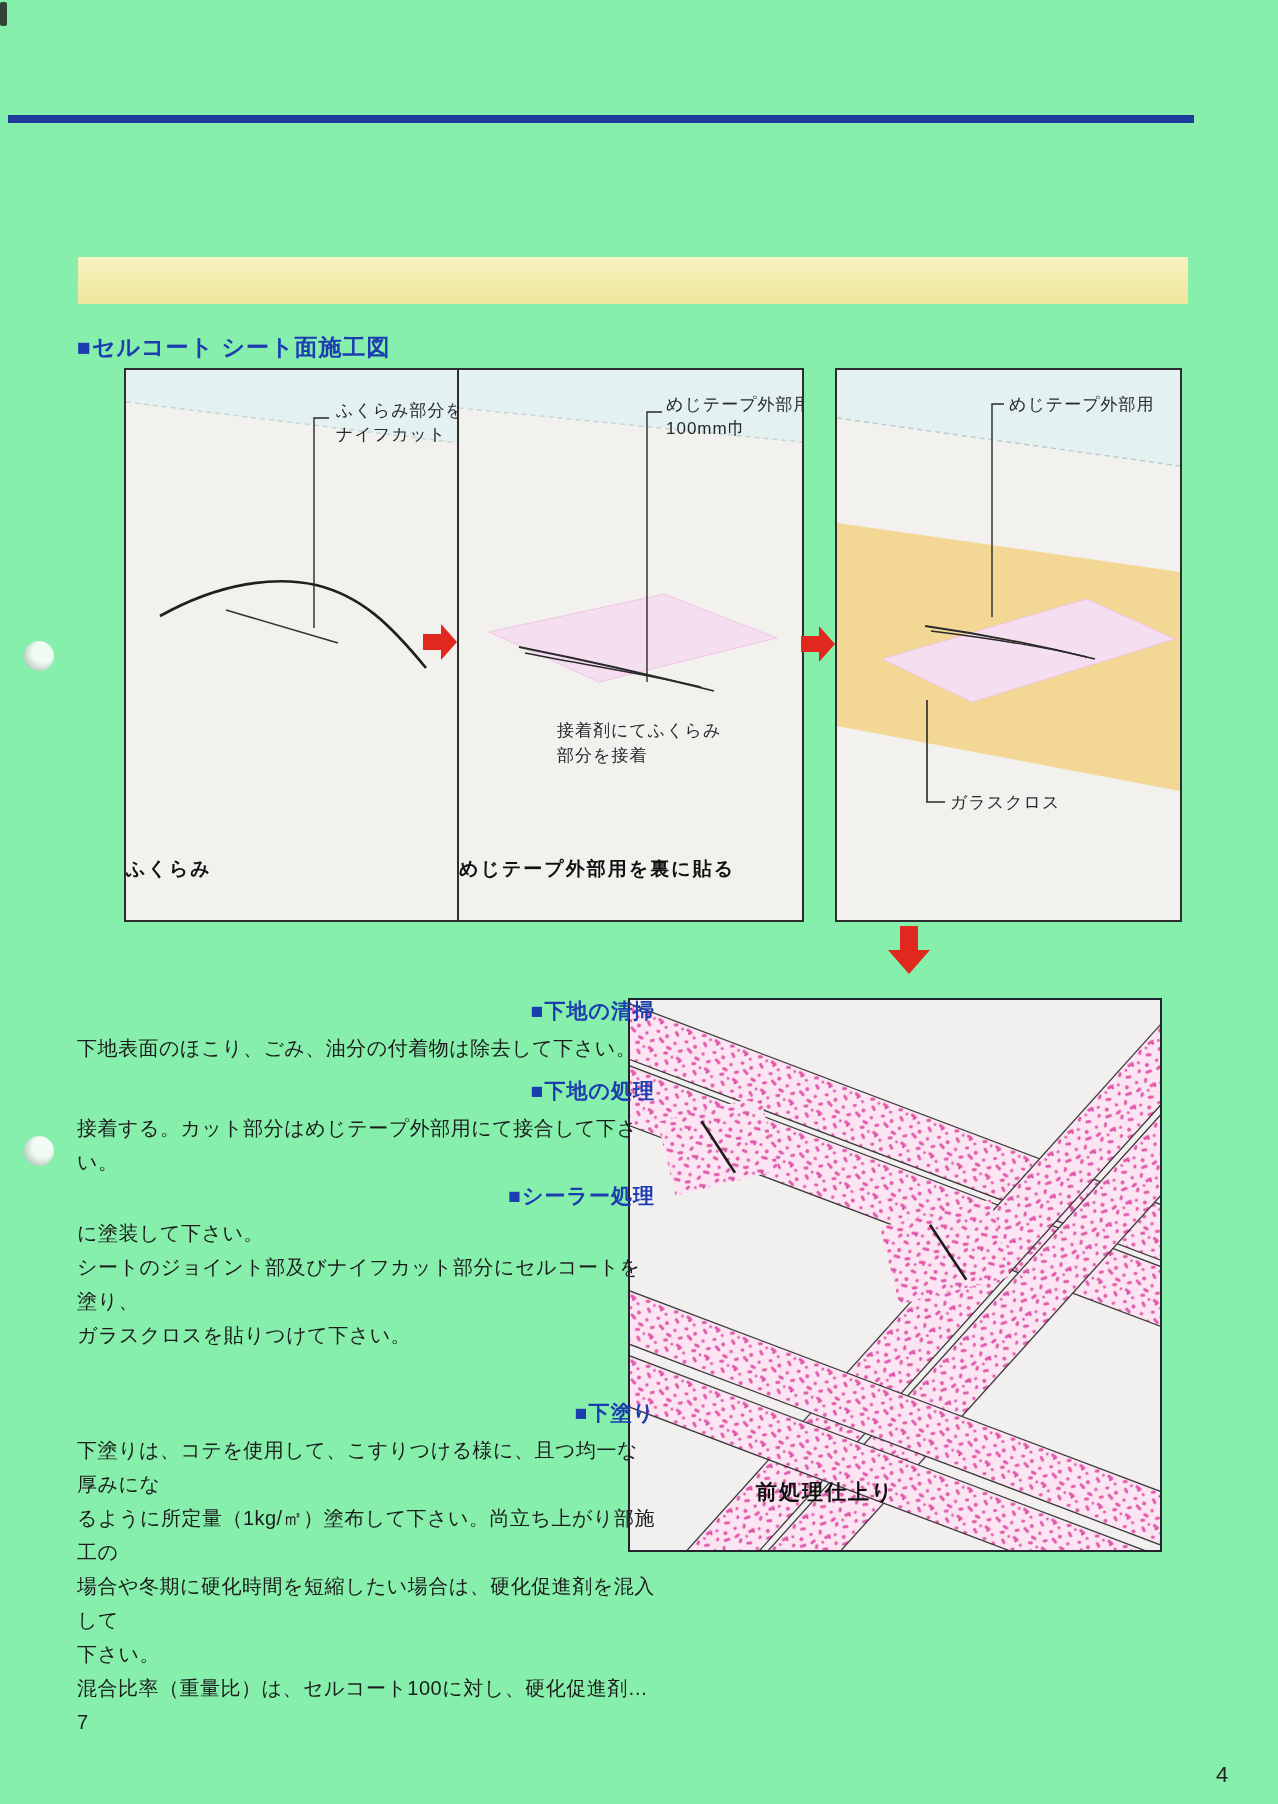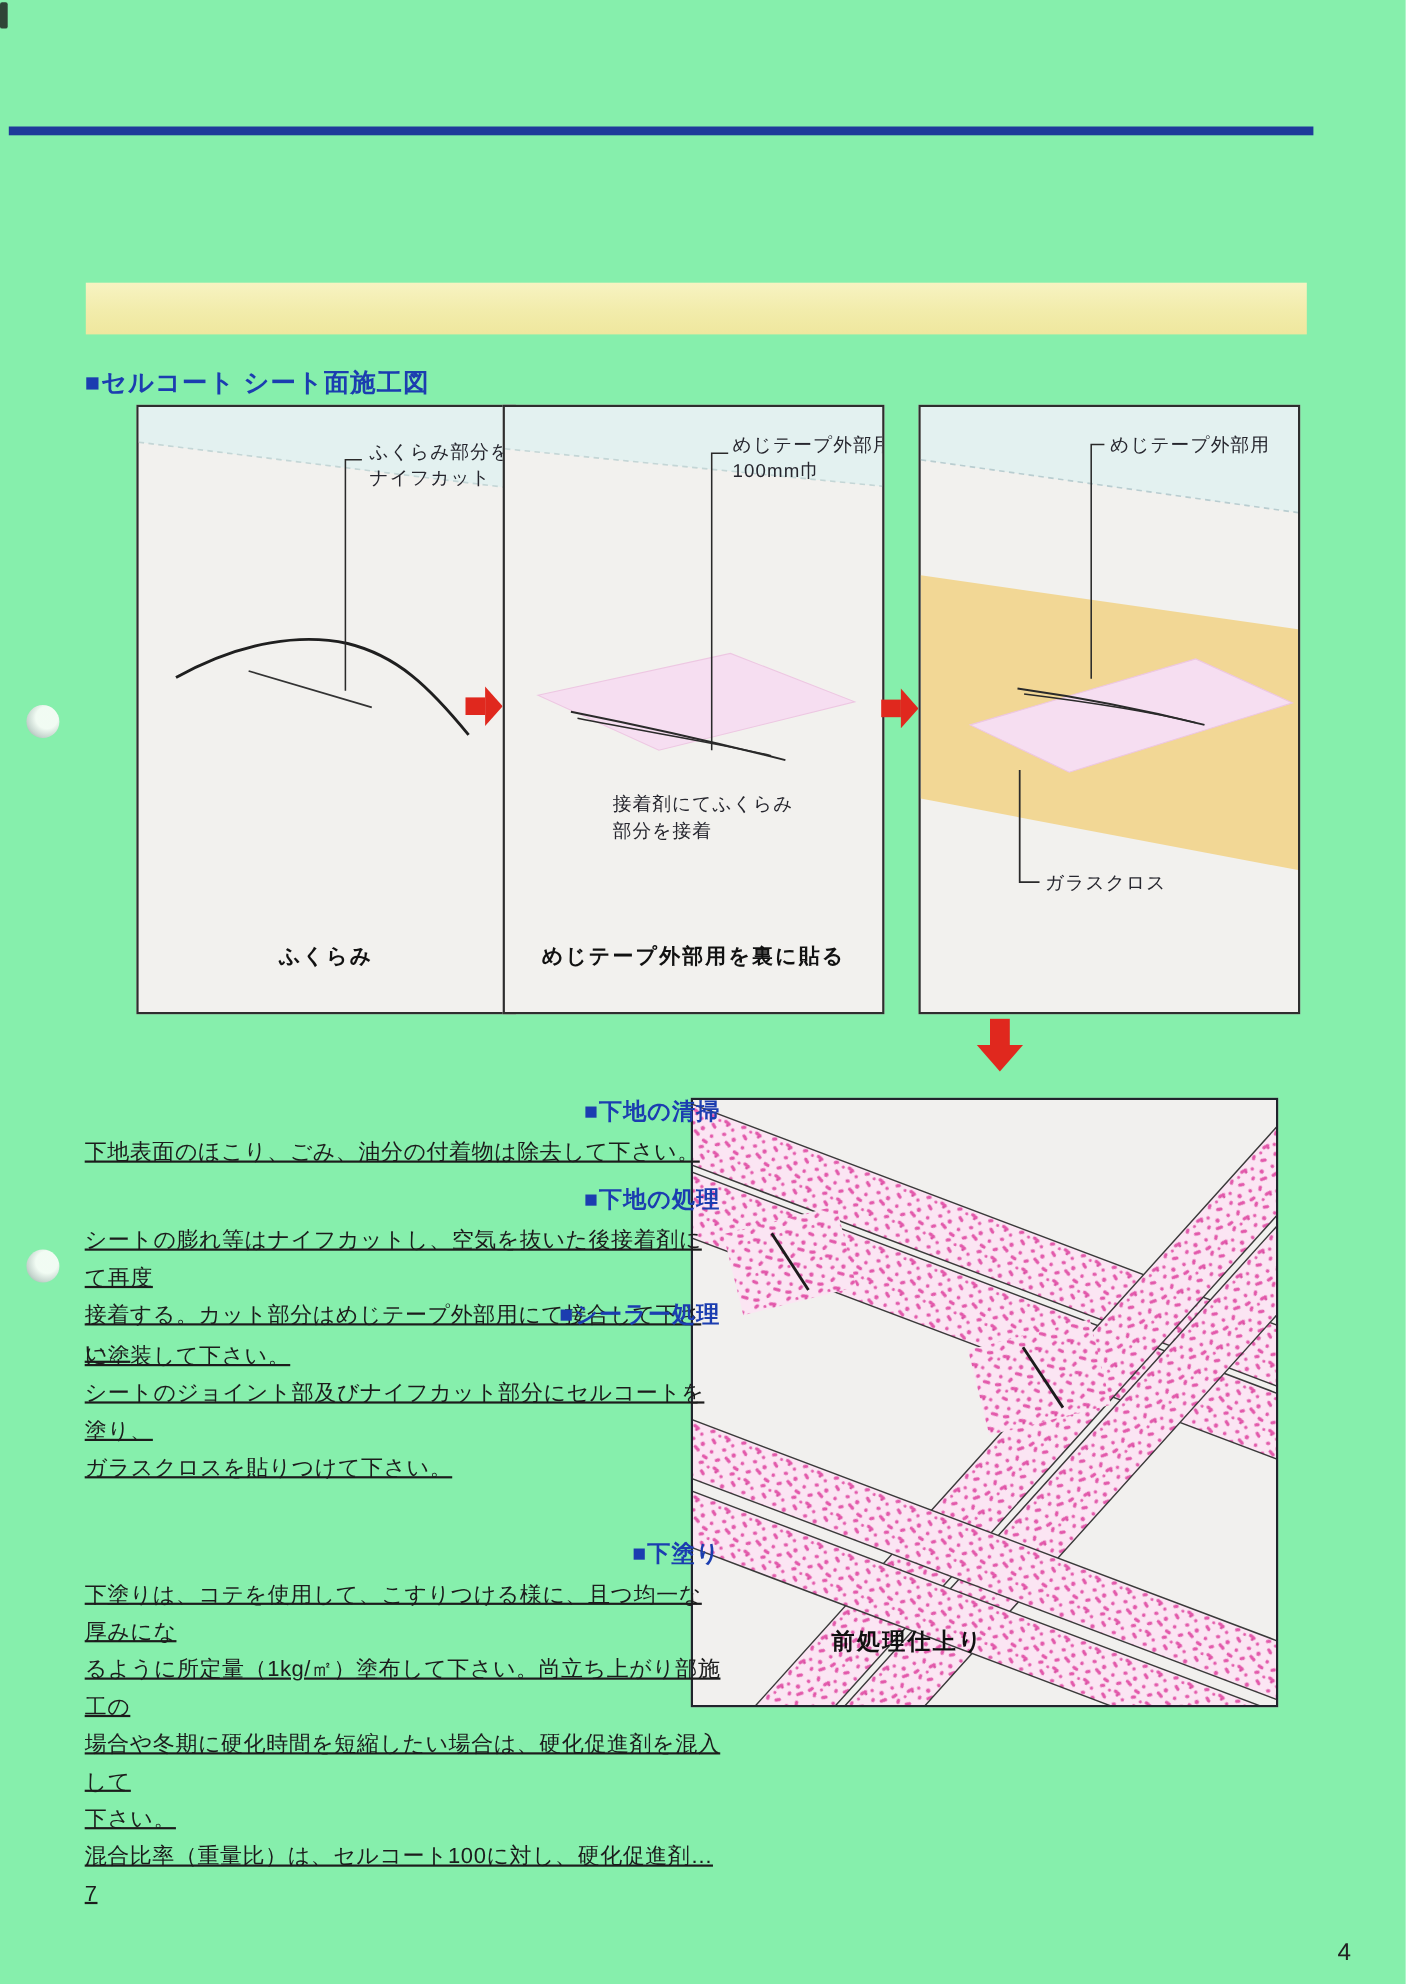--- a/index.html
+++ b/index.html
@@ -10,28 +10,28 @@
     color:#1c1c1c;
   }
   .abs{position:absolute;}
   .top-rule{left:8px; top:115px; width:1186px; height:8px; background:#1e3a9a;}
   .corner-smudge{left:0; top:2px; width:7px; height:24px; background:#1a1a1a; opacity:.8; border-radius:2px;}
   .yellow-band{left:78px; top:257px; width:1110px; height:47px;
     background:linear-gradient(180deg,#f7f3c2 0%,#f2ecab 55%,#efe79e 100%);}
   .page-title{left:77px; top:332px; font-size:23px; font-weight:bold; color:#1b3db0; letter-spacing:1px;}
   .panel{border:2px solid #2e2e2e; background:#f2f1ee;}
   .panel svg{position:absolute; left:0; top:0;}
-  .panel-caption{position:absolute; left:0; right:0; top:486px; text-align:center;
+  .panel-caption{position:absolute; left:0; right:0; top:486px; text-align:left;
     font-size:19px; font-weight:600; letter-spacing:2px; color:#111;}
   .svg-label{font-size:17px; fill:#26262e; letter-spacing:1px;}
   .big-box{left:628px; top:973px; width:530px; height:550px; border:2.5px solid #20242c; background:#f1f0ee;margin-top:25px;}
   .big-caption{position:absolute; left:126px; top:478px; font-size:21px; font-weight:600; letter-spacing:2px; color:#111;}
   .text-col{left:77px; width:578px;}
   .text-section h3{font-size:21px; line-height:28px; margin:0 0 6px 0; font-weight:bold; color:#1b3db0; letter-spacing:1px;text-align:right;}
-  .text-section p{font-size:20px; line-height:34px; margin:0; letter-spacing:0.5px; color:#1c1c1c;text-decoration:underline;}
+  .text-section p{font-size:20px; line-height:34px; margin:0; letter-spacing:0.5px; color:#1c1c1c;}
   .hole{width:30px; height:30px; border-radius:50%;
     background:radial-gradient(circle at 62% 38%, #fdfdfb 38%, #ced3d3 68%, #8e9697 100%); opacity:.9;}
   .page-number{font-size:22px; color:#222;}
 </style>
 </head>
 <body>
 
 <div class="page">
 
   <div class="abs corner-smudge"></div>
@@ -157,21 +157,20 @@
     <div class="big-caption">前処理仕上り</div>
   </div>
 
   <div class="abs text-col text-section" style="top:997px;">
     <h3>■下地の清掃</h3>
     <p>下地表面のほこり、ごみ、油分の付着物は除去して下さい。</p>
   </div>
 
   <div class="abs text-col text-section" style="top:1077px;">
     <h3>■下地の処理</h3>
-    <p>シートの膨れ等はナイフカットし、空気を抜いた後接着剤にて再度</p>
     <p>接着する。カット部分はめじテープ外部用にて接合して下さい。</p>
   </div>
 
   <div class="abs text-col text-section" style="top:1182px;">
     <h3>■シーラー処理</h3>
     <p>に塗装して下さい。</p>
     <p>シートのジョイント部及びナイフカット部分にセルコートを塗り、</p>
     <p>ガラスクロスを貼りつけて下さい。</p>
   </div>
 

